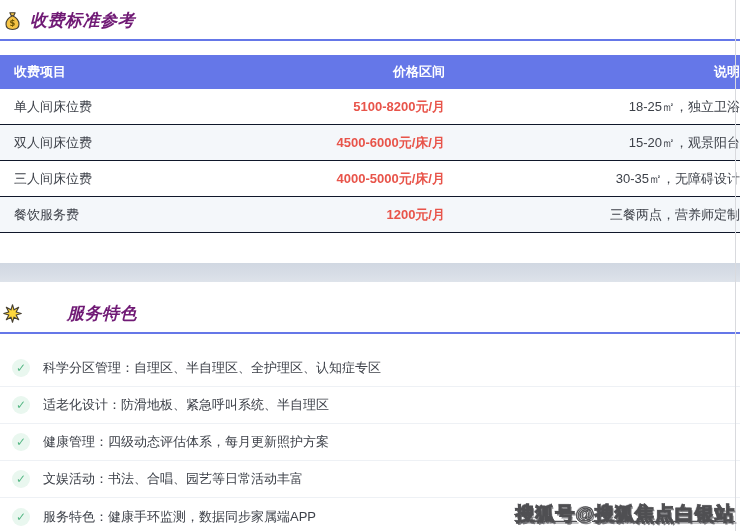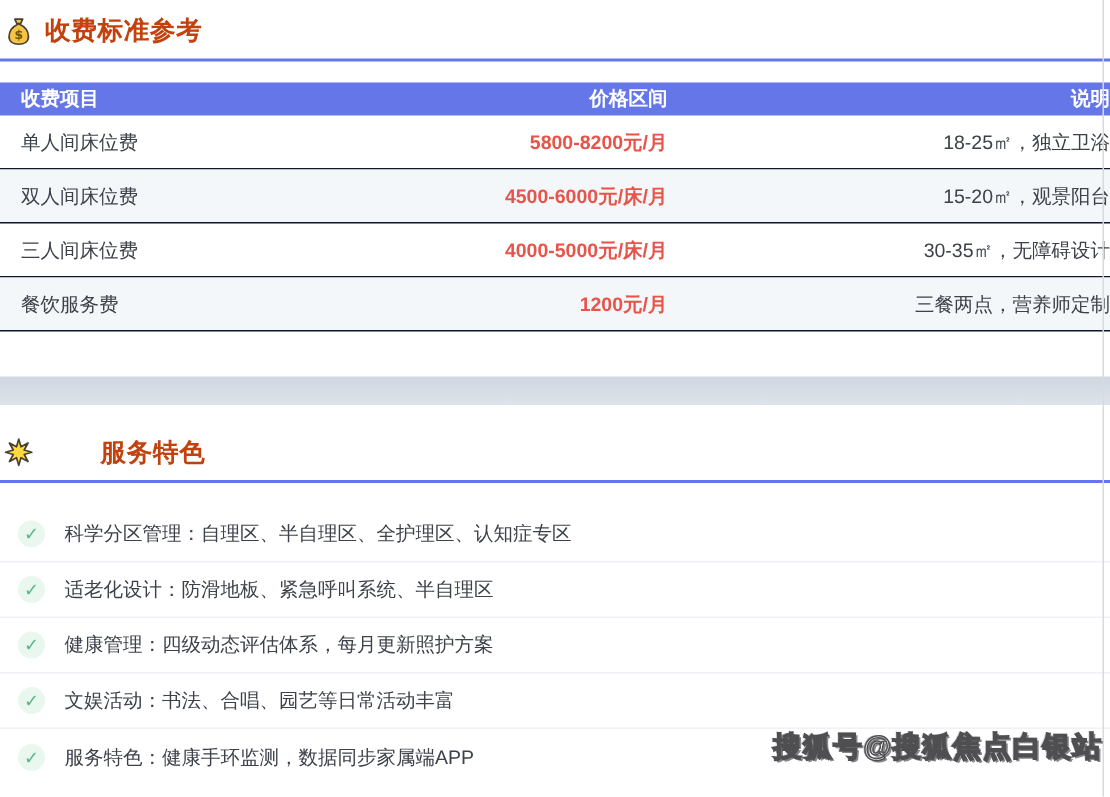--- a/index.html
+++ b/index.html
@@ -15,35 +15,36 @@
   .page { position: relative; width: 740px; height: 531px; }
 
   
   .section-header {
     display: flex; align-items: center; gap: 7px;
     padding: 9px 0 7px 2px;
     border-bottom: 2px solid #6577e8;
   }
   .section-header.second { margin-top: 16px; padding-top: 4px; gap: 44px; }
   .section-title {
-    font-size: 17px; font-weight: bold; color: #c2410c;
+    font-size: 17px; font-weight: bold; color: #701a75;
     letter-spacing: 0.5px;
+    font-style: italic;
   }
   .hdr-icon { width: 21px; height: 21px; flex: 0 0 auto; }
 
   
   .fee-table { margin-top: 14px; font-size: 13px; }
   .t-row {
     display: grid;
     grid-template-columns: 190px 255px 1fr;
     align-items: center;
     height: 36px;
   }
   .t-row.head {
-    background: #6577e8; color: #ffffff; font-weight: bold; height: 22px;
+    background: #6577e8; color: #ffffff; font-weight: bold; height: 34px;
   }
   .t-row .c1 { padding-left: 14px; }
   .t-row .c2, .t-row .c3 { padding-left: 10px; text-align: right; }
   .t-row.body { border-bottom: 1px solid #0f172a; }
   .t-row.body:nth-child(odd) { background: #f4f7fa; }
   .price { color: #e8544a; font-weight: bold; }
 
   
   .divider-band {
     height: 19px; margin-top: 30px;
@@ -68,26 +69,27 @@
   .feature-text { color: #3d4149; }
 
   
   .right-edge-line {
     position: absolute; top: 0; left: 735px;
     width: 1px; height: 531px; background: #d9dade;
   }
 
   
   .watermark {
-    position: absolute; right: 5px; bottom: 20px;
+    position: absolute; right: 5px; bottom: 4px;
     font-size: 19px; font-weight: bold; letter-spacing: 1px;
     color: #ffffff;
     -webkit-text-stroke: 1px #4f4f52;
     text-shadow: 1.5px 1.5px 0 rgba(70,70,75,0.65), -1px -1px 0 rgba(130,130,135,0.35);
     white-space: nowrap;
+    text-decoration: underline;
   }
 </style>
 </head>
 <body>
 
 <div class="page">
 
   <div class="section-header">
     <svg class="hdr-icon" viewBox="0 0 24 24">
       <path d="M9 3.2 L15 3.2 L13.4 6.6 L10.6 6.6 Z" fill="#f6c445" stroke="#474032" stroke-width="1.3" stroke-linejoin="round"></path>
@@ -98,21 +100,21 @@
   </div>
 
   <div class="fee-table">
     <div class="t-row head">
       <div class="c1">收费项目</div>
       <div class="c2">价格区间</div>
       <div class="c3">说明</div>
     </div>
     <div class="t-row body">
       <div class="c1">单人间床位费</div>
-      <div class="c2 price">5800-8200元/月</div>
+      <div class="c2 price">5100-8200元/月</div>
       <div class="c3">18-25㎡，独立卫浴</div>
     </div>
     <div class="t-row body">
       <div class="c1">双人间床位费</div>
       <div class="c2 price">4500-6000元/床/月</div>
       <div class="c3">15-20㎡，观景阳台</div>
     </div>
     <div class="t-row body">
       <div class="c1">三人间床位费</div>
       <div class="c2 price">4000-5000元/床/月</div>

